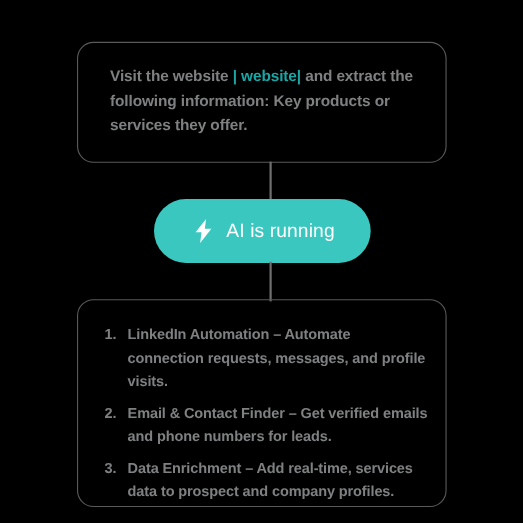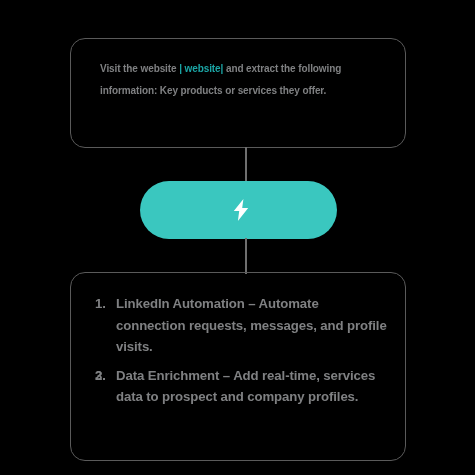--- a/index.html
+++ b/index.html
@@ -52,21 +52,21 @@
   }
 
   
   #prompt-text {
     position: absolute;
     left: 29px;
     top: 19px;
     width: 284px;
     margin: 0;
     color: #7f8082;
-    font-size: 10px;
+    font-size: 14px;
     font-weight: 700;
     line-height: 22.2px;
     letter-spacing: -0.1px;
   }
   .var-token {
     color: #1ba6a6;
     font-weight: 700;
   }
   .var-pipe {
     color: #1ba6a6;
@@ -141,32 +141,34 @@
   <div class="card" id="prompt-card">
     <p id="prompt-text"><span>Visit the website </span><span class="var-pipe">|</span><span class="var-token"> website</span><span class="var-pipe">| </span><span> and extract the following information: Key products or services they offer.</span></p>
   </div>
 
   <div class="connector" id="connector-top"></div>
 
   <div id="ai-status-pill">
     <svg id="bolt-icon" viewBox="0 0 16 22" aria-hidden="true">
       <path d="M10.4 0 L0.8 12.1 H6.2 L4.9 22 L15.2 9.0 H9.2 Z" fill="#ffffff"></path>
     </svg>
+    <span id="ai-status-label">AI is running</span>
   </div>
 
   <div class="connector" id="connector-bottom"></div>
 
   <div class="card" id="results-card">
     <ul id="results-list">
       <li>
         <span class="marker">1.</span>
         <span>LinkedIn Automation – Automate connection requests, messages, and profile visits.</span>
       </li>
       <li>
         <span class="marker">2.</span>
+        <span>Email &amp; Contact Finder – Get verified emails and phone numbers for leads.</span>
       </li>
       <li>
         <span class="marker">3.</span>
         <span>Data Enrichment – Add real-time, services data to prospect and company profiles.</span>
       </li>
     </ul>
   </div>
 
 </div>
 

